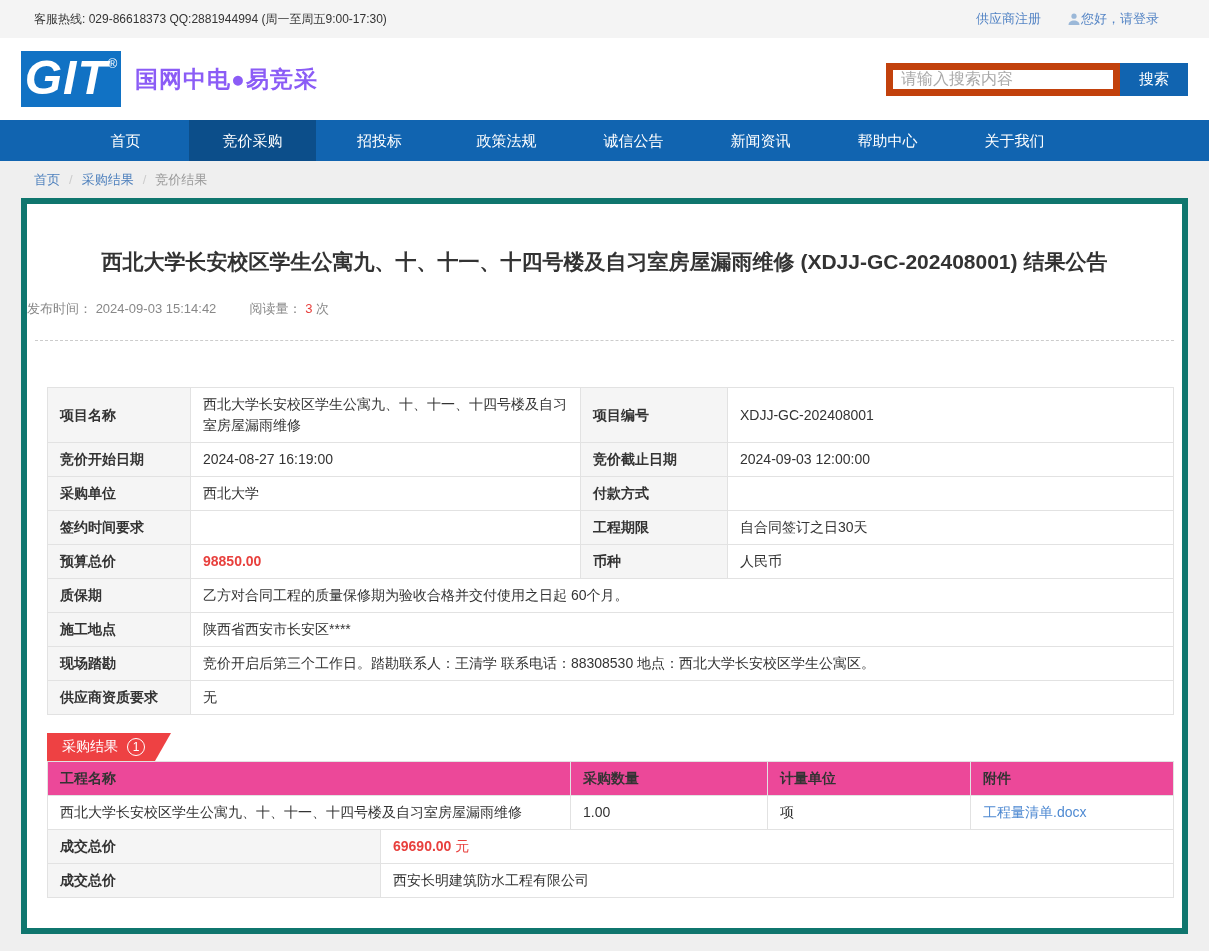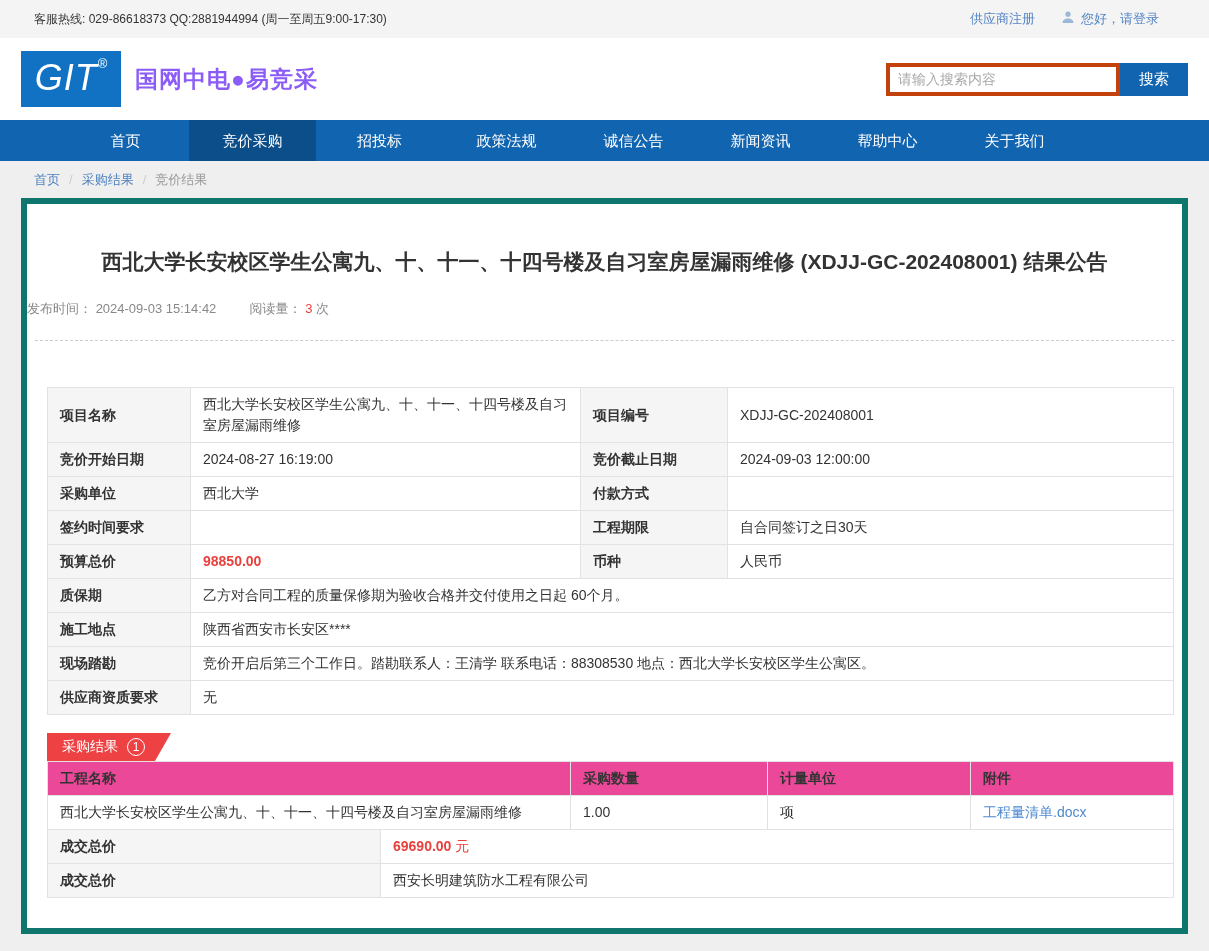--- a/index.html
+++ b/index.html
@@ -4,31 +4,31 @@
 <style>
   *{box-sizing:border-box;margin:0;padding:0}
   html,body{width:1209px}
   body{height:951px;background:#efefef;font-family:"Liberation Sans","DejaVu Sans",sans-serif;color:#333;overflow:hidden}
 
   
   .topbar{height:38px;background:#f4f4f4;display:flex;align-items:center;justify-content:space-between;padding:0 50px 0 34px}
   .topbar-left{font-size:12px;color:#333}
   .topbar-right{display:flex;align-items:center;gap:26px}
   .topbar-right a{color:#5585c5;text-decoration:none;font-size:13px;cursor:pointer}
-  .login-wrap{display:flex;align-items:flex-start;gap:6px}
+  .login-wrap{display:flex;align-items:center;}
   .user-icon svg{display:block}
 
   
   .header{height:82px;background:#fff;display:flex;align-items:center;padding:0 21px}
   .logo-box{width:100px;height:56px;background:#1172c4;color:#fff;display:flex;justify-content:center;cursor:pointer}
-  .logo-text{font-style:italic;font-weight:normal;font-size:36px;line-height:54px;letter-spacing:1px}
+  .logo-text{font-style:italic;font-weight:bold;font-size:48px;line-height:54px;letter-spacing:1px}
   .logo-reg{font-size:13px;line-height:26px}
   .brand{font-size:23px;font-weight:bold;margin-left:14px;letter-spacing:1px;color:#8b5cf6}
   .search{margin-left:auto;display:flex}
-  .search input{width:234px;height:33px;border:4px solid #c2410c;padding:0 8px;font-size:14px;outline:none;color:#333}
+  .search input{width:234px;height:33px;border:7px solid #c2410c;padding:0 8px;font-size:16px;outline:none;color:#333}
   .search input::placeholder{color:#a9a9a9}
   .search button{width:68px;height:33px;background:#1164b0;color:#fff;border:none;font-size:15px;cursor:pointer}
 
   
   .nav{height:41px;background:#1164b0;display:flex;padding-left:62px}
   .nav-item{width:127px;text-align:center;line-height:41px;color:#fff;font-size:15px;cursor:pointer;white-space:nowrap}
   .nav-item.active{background:#0c4e8a}
 
   
   .breadcrumb{height:37px;display:flex;align-items:center;padding:0 34px;font-size:13px;color:#999;gap:9px}

